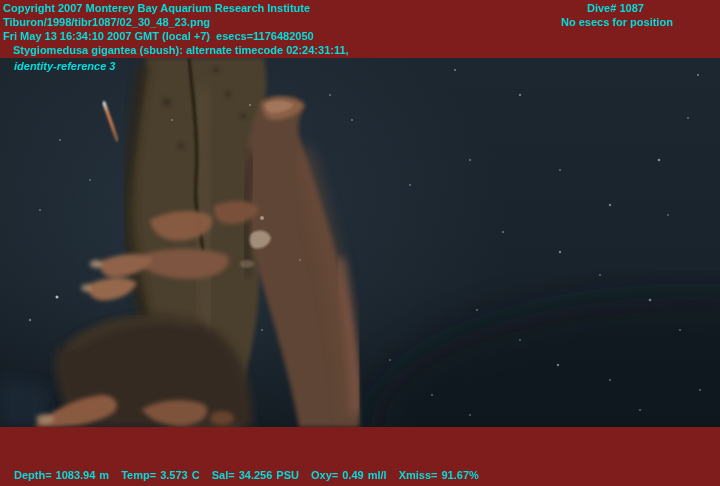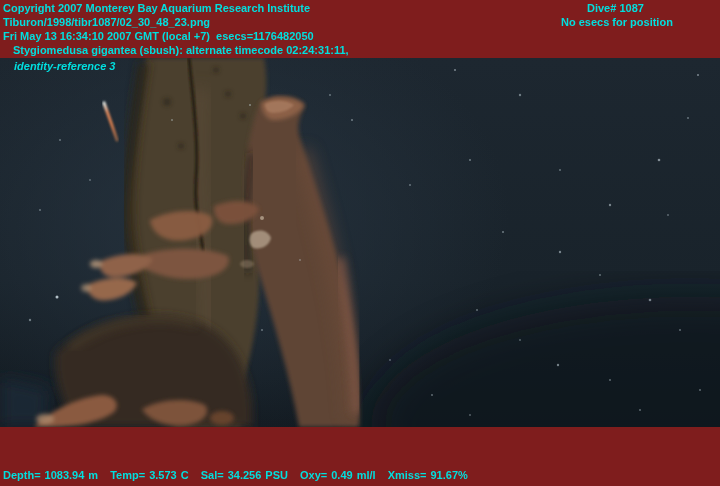--- a/index.html
+++ b/index.html
@@ -12,21 +12,21 @@
     position:absolute; left:0; top:58px; width:720px; height:369px;
     background:#1b252d;
   }
   .video-frame svg { display:block; width:720px; height:369px; }
   .ovl {
     position:absolute; font:bold 11px "Liberation Sans", sans-serif;
     color:var(--overlay-color, #00dfdf); white-space:pre; letter-spacing:0px;
     z-index:5; line-height:12px;
   }
   .status-bar {
-    position:absolute; left:3px; top:469px; z-index:5;
+    position:absolute; left:14px; top:469px; z-index:5;
     font:bold 11px "Liberation Sans", sans-serif;
     color:var(--overlay-color, #00dfdf); white-space:nowrap;
   }
   .seg { display:inline-block; margin-right:9px; }
   .seg .l { margin-right:4px; }
   .seg .v { margin-right:4px; }
 </style>
 </head>
 <body>
 

